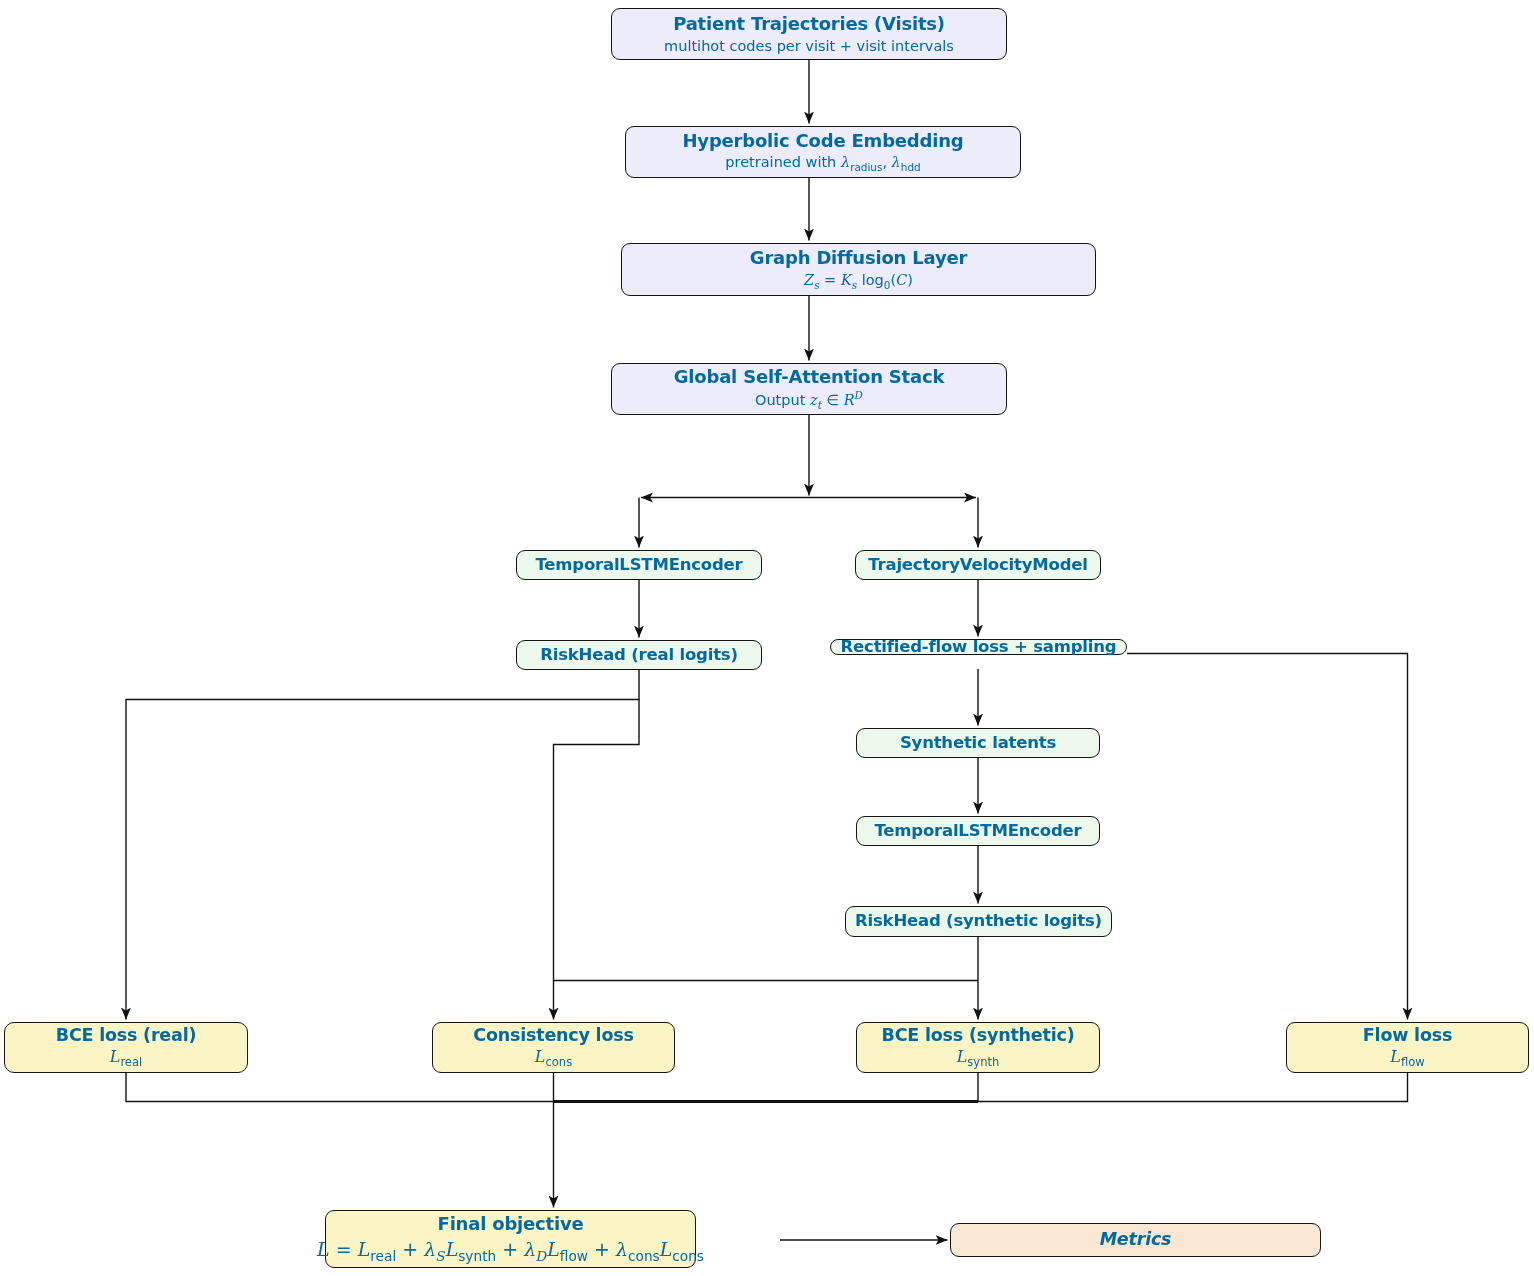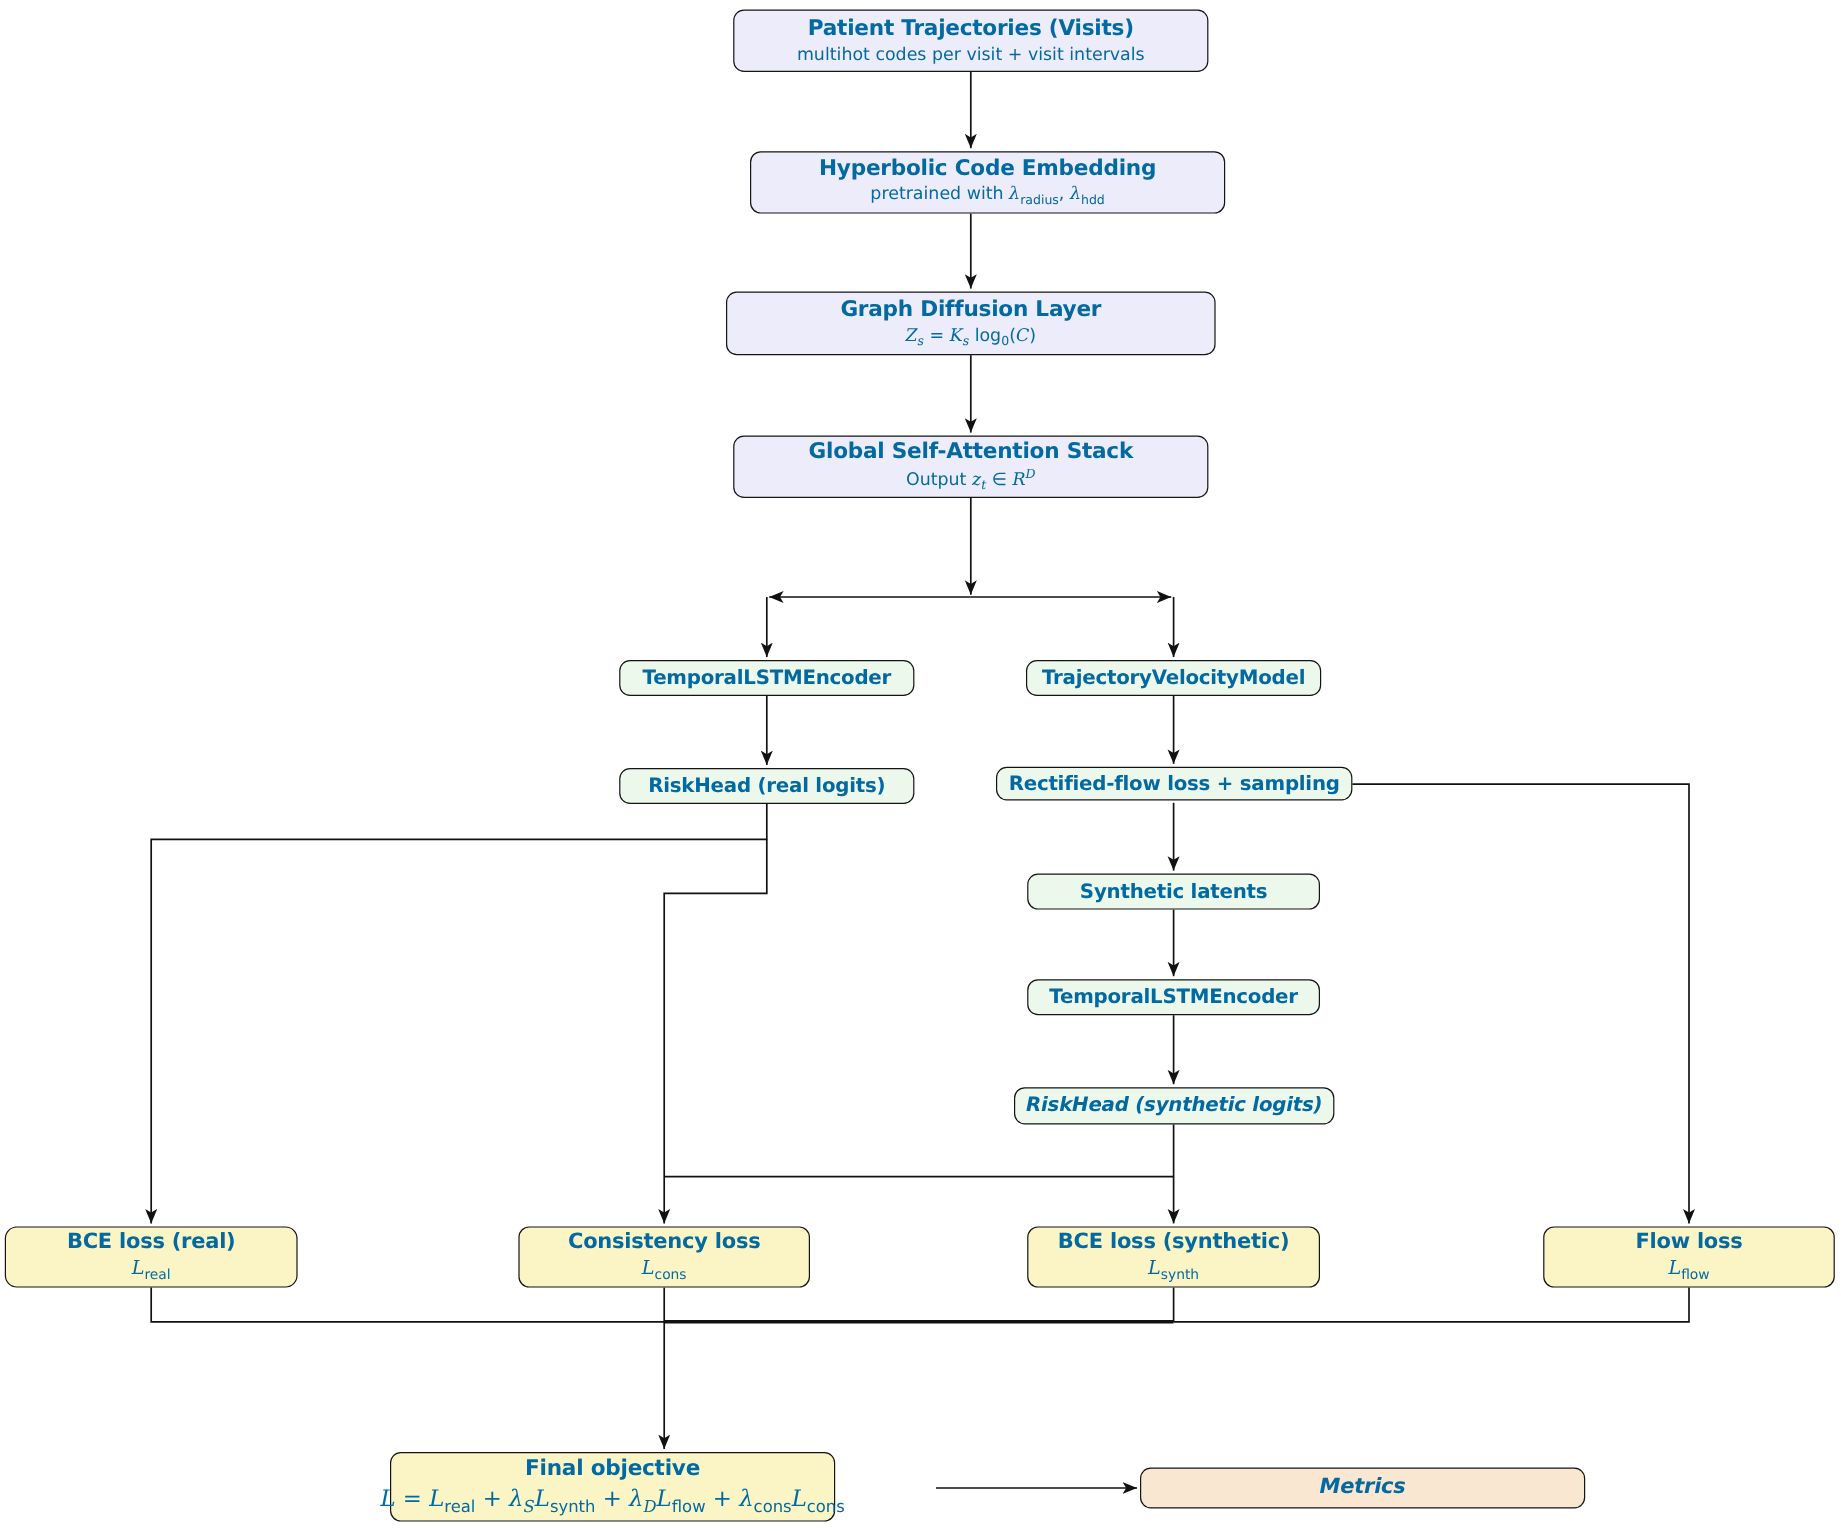--- a/index.html
+++ b/index.html
@@ -34,29 +34,29 @@
 
   .node.input   { background:var(--fill_input,  #ececfa); }
   .node.module  { background:var(--fill_module, #edf8ec); }
   .node.loss    { background:var(--fill_loss,   #fbf5c6); }
   .node.final   { background:var(--fill_loss,   #fbf5c6); }
   .node.metrics { background:var(--fill_metrics,#fae7d1); }
 
   
   #n-patient    { left:611px; top:8px;    width:396px; height:52px; }
   #n-embed      { left:625px; top:126px;  width:396px; height:52px; }
-  #n-diffusion  { left:605px; top:243px;  width:408px; height:53px; }
+  #n-diffusion  { left:621px; top:243px;  width:475px; height:53px; }
   #n-attention  { left:611px; top:363px;  width:396px; height:52px; }
   #n-lstm-real  { left:516px; top:550px;  width:246px; height:30px; }
   #n-velocity   { left:855px; top:550px;  width:246px; height:30px; }
   #n-risk-real  { left:516px; top:640px;  width:246px; height:30px; }
-  #n-rectflow   { left:830px; top:639px;  width:297px; height:28px; }
+  #n-rectflow   { left:830px; top:639px;  width:297px; height:16px; }
   #n-latents    { left:856px; top:728px;  width:244px; height:30px; }
   #n-lstm-synth { left:856px; top:816px;  width:244px; height:30px; }
-  #n-risk-synth { left:845px; top:906px;  width:267px; height:31px;font-style:italic; }
+  #n-risk-synth { left:845px; top:906px;  width:267px; height:31px; }
   #n-bce-real   { left:4px;    top:1022px; width:244px; height:51px;border-radius:10px; }
   #n-consist    { left:432px;  top:1022px; width:243px; height:51px; }
   #n-bce-synth  { left:856px;  top:1022px; width:244px; height:51px; }
   #n-flow       { left:1286px; top:1022px; width:243px; height:51px; }
   #n-final      { left:325px;  top:1210px; width:371px; height:58px; }
   #n-metrics    { left:950px;  top:1223px; width:371px; height:34px;font-style:italic; }
 </style>
 </head>
 <body>
 

